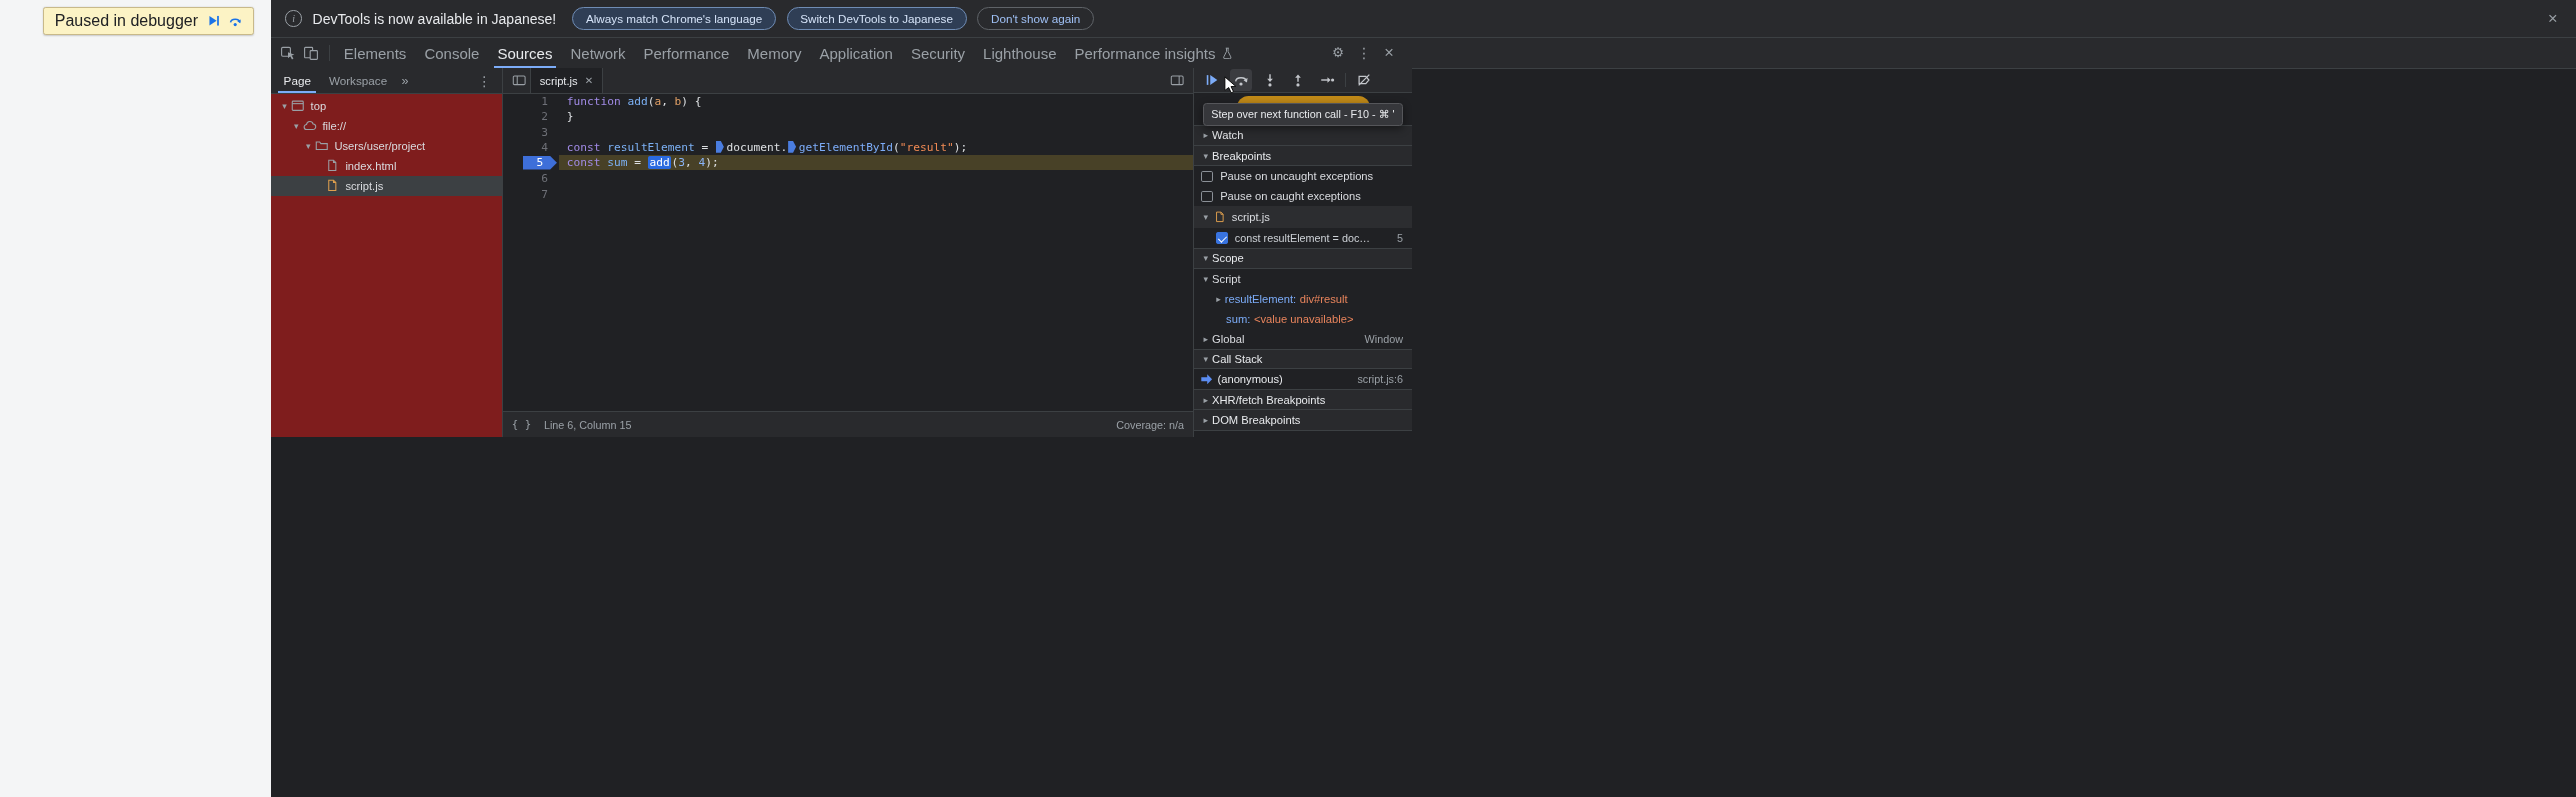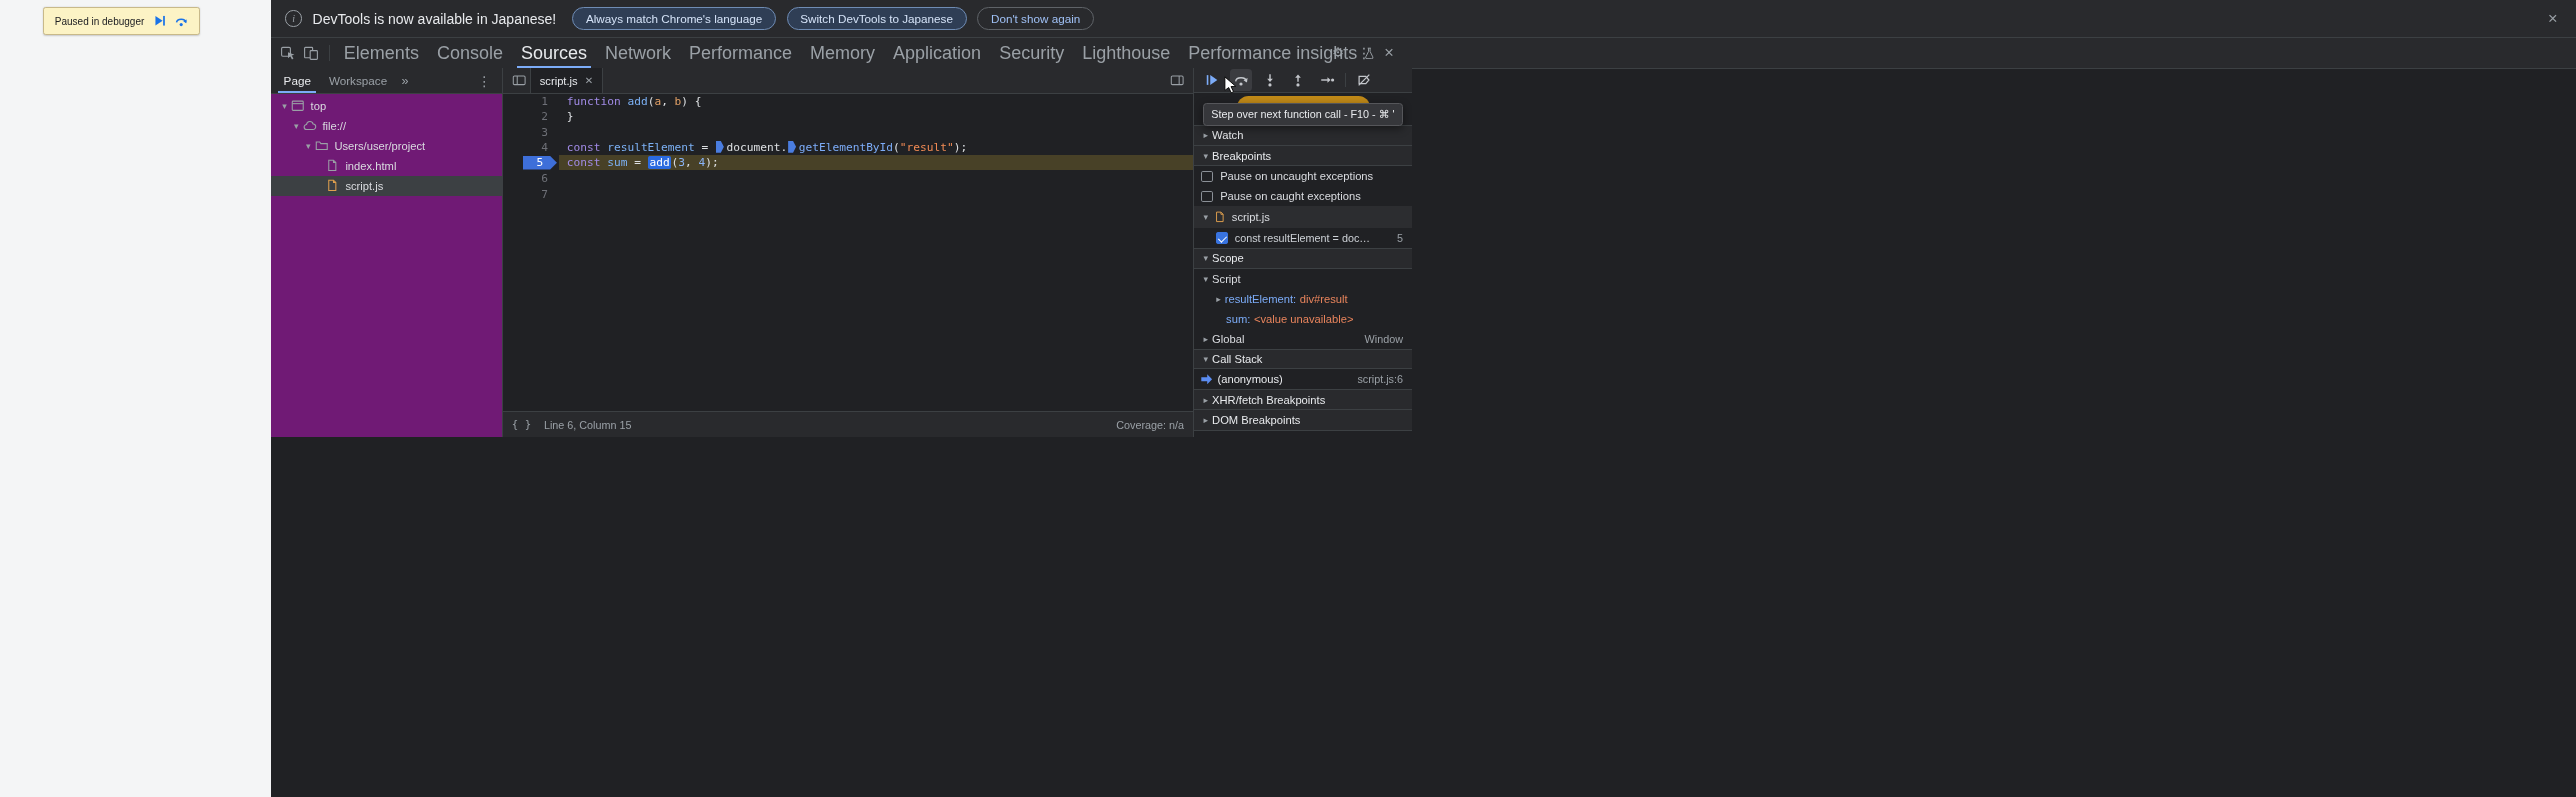--- a/index.html
+++ b/index.html
@@ -3,51 +3,51 @@
 <meta charset="utf-8">
 <style>
   html,body{margin:0;padding:0;background:#202124;}
   .stage{position:relative;width:2576px;height:797px;background:#202124;overflow:hidden;
          font-family:"Liberation Sans",sans-serif;-webkit-font-smoothing:antialiased;}
 
   
   .page-area{position:absolute;left:0;top:0;width:271px;height:797px;background:#f4f5f6;}
   .paused-toast{position:absolute;left:43px;top:7.2px;height:26px;display:flex;align-items:center;gap:9px;
     padding:0 10.8px;background:#fcf3c5;border:0.9px solid #c8b98a;border-radius:2.7px;
-    font-size:10px;color:#202124;box-shadow:0 0.9px 1.8px rgba(0,0,0,.18);white-space:nowrap;}
+    font-size:16px;color:#202124;box-shadow:0 0.9px 1.8px rgba(0,0,0,.18);white-space:nowrap;}
   .toast-icons{display:flex;align-items:center;gap:7.2px;}
 
   
   .devtools{position:absolute;left:271px;top:0;right:0;bottom:0;}
   .infobar{height:38px;box-sizing:border-box;background:#292a2d;border-bottom:0.9px solid #3c4043;
     display:flex;align-items:center;padding:0 14.4px;gap:10.8px;}
   .info-icon{width:14.4px;height:14.4px;border:1.2px solid #9aa0a6;border-radius:50%;color:#9aa0a6;
     font:italic 10px "Liberation Serif",serif;display:flex;align-items:center;justify-content:center;flex:0 0 auto;}
   .infobar-msg{color:#e8eaed;font-size:14px;margin-right:5.4px;white-space:nowrap;}
   .pill{height:23.4px;border-radius:12.6px;padding:0 12.6px;font-size:11.7px;background:transparent;
     border:0.9px solid #5f6368;color:#9fc0f5;cursor:pointer;white-space:nowrap;font-family:inherit;}
   .pill.filled{background:#2f3e55;border-color:#6f8cb4;color:#d5e3f8;}
   .infobar-close{margin-left:auto;color:#9aa0a6;font-size:12.6px;cursor:pointer;padding:3.6px;}
 
   .toolbar{height:31px;box-sizing:border-box;background:#292a2d;border-bottom:0.9px solid #3c4043;
     display:flex;align-items:center;position:relative;padding-left:5.4px;}
   .tb-icon{width:23.4px;height:23.4px;display:flex;align-items:center;justify-content:center;cursor:pointer;}
   .tb-sep{width:0.9px;height:16px;background:#3c4043;margin:0 5.4px;}
   .tabs{display:flex;align-items:stretch;height:100%;}
-  .tab{position:relative;display:flex;align-items:center;gap:5.4px;padding:0 9px;font-size:18px;
+  .tab{position:relative;display:flex;align-items:center;gap:5.4px;padding:0 9px;font-size:15px;
     color:#9aa0a6;cursor:pointer;white-space:nowrap;}
   .tab.selected{color:#e8eaed;}
   .tab.selected::after{content:"";position:absolute;left:5.4px;right:5.4px;bottom:0;height:1.8px;background:#7cacf8;}
   .toolbar-right{position:absolute;left:1061px;top:0;height:100%;display:flex;align-items:center;gap:12.6px;}
   .glyph-btn{color:#9aa0a6;cursor:pointer;line-height:1;}
 
   .main{position:absolute;left:0;top:68px;width:1141px;height:369px;display:flex;}
 
   
-  .navigator{width:234px;box-sizing:border-box;border-right:0.9px solid #3c4043;background:#701a75;
+  .navigator{width:234px;box-sizing:border-box;border-right:0.9px solid #3c4043;background:#7f1d1d;
     display:flex;flex-direction:column;}
   .nav-tabs{height:26px;box-sizing:border-box;background:#292a2d;border-bottom:0.9px solid #3c4043;
     display:flex;align-items:center;padding:0 3.6px;}
   .nav-tab{position:relative;height:100%;display:flex;align-items:center;padding:0 9px;
     font-size:11.7px;color:#9aa0a6;cursor:pointer;}
   .nav-tab.selected{color:#e8eaed;}
   .nav-tab.selected::after{content:"";position:absolute;left:3.6px;right:3.6px;bottom:0;height:1.8px;background:#7cacf8;}
   .nav-more{color:#9aa0a6;font-size:12.6px;padding:0 5.4px;cursor:pointer;}
   .nav-spacer{flex:1;}
   .nav-menu{color:#9aa0a6;font-size:13.5px;padding:0 7.2px;cursor:pointer;}

